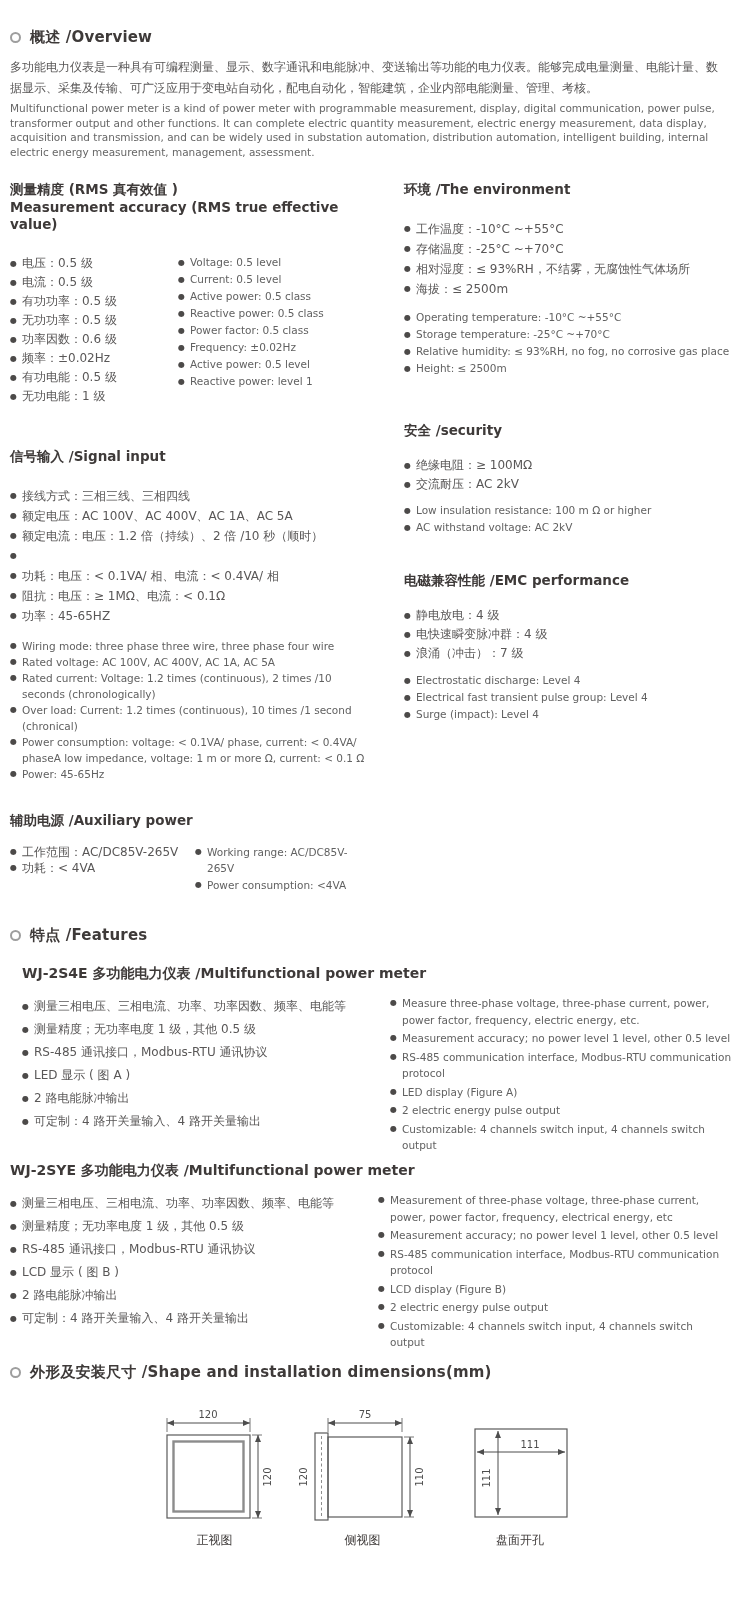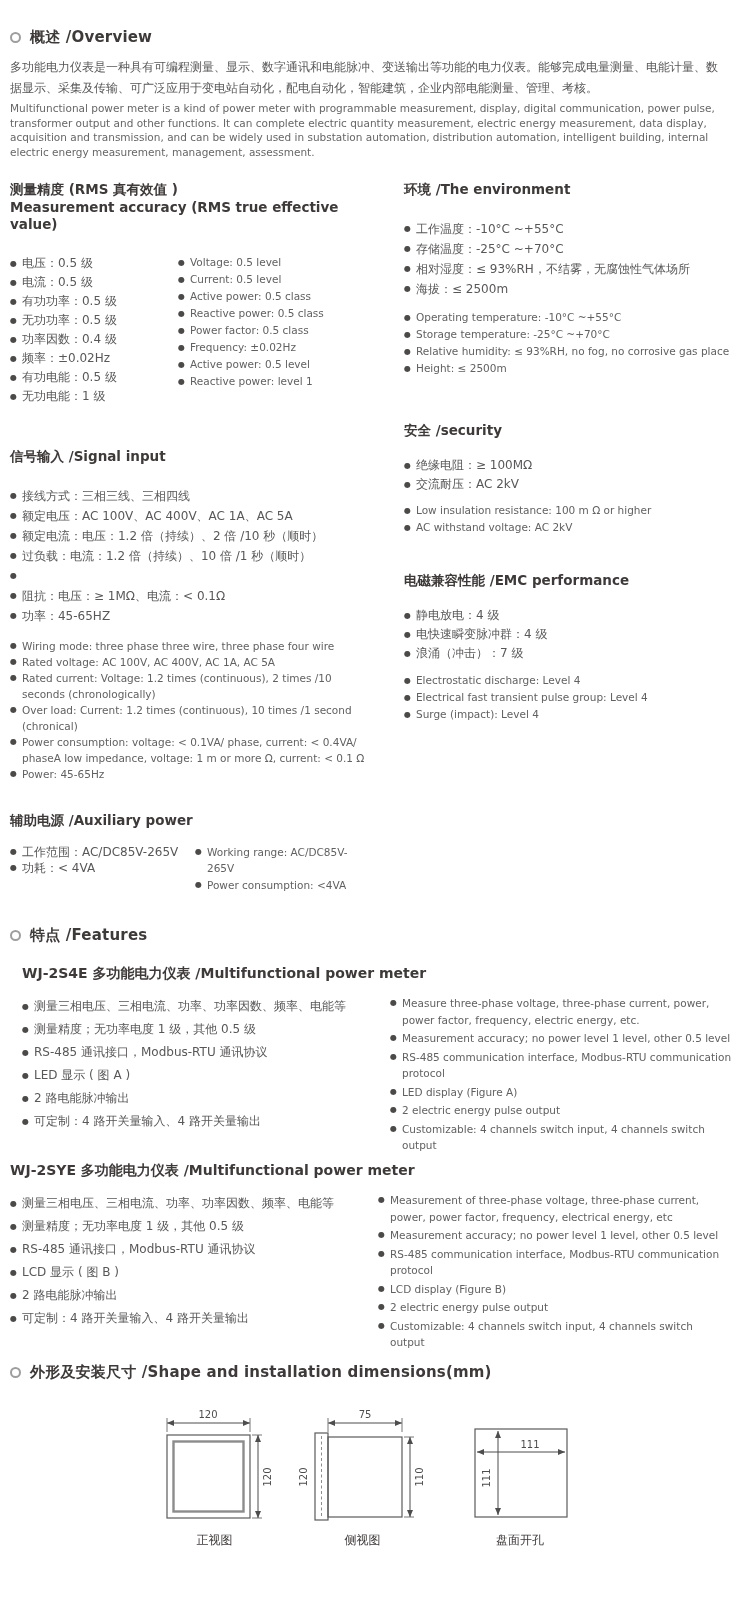--- a/index.html
+++ b/index.html
@@ -78,21 +78,21 @@
           <li>
             <span class="dot">●</span>
             <span class="t">有功功率：0.5 级</span>
           </li>
           <li>
             <span class="dot">●</span>
             <span class="t">无功功率：0.5 级</span>
           </li>
           <li>
             <span class="dot">●</span>
-            <span class="t">功率因数：0.4 级</span>
+            <span class="t">功率因数：0.6 级</span>
           </li>
           <li>
             <span class="dot">●</span>
             <span class="t">频率：±0.02Hz</span>
           </li>
           <li>
             <span class="dot">●</span>
             <span class="t">有功电能：0.5 级</span>
           </li>
           <li>
@@ -187,24 +187,24 @@
         <li>
           <span class="dot">●</span>
           <span class="t">额定电压：AC 100V、AC 400V、AC 1A、AC 5A</span>
         </li>
         <li>
           <span class="dot">●</span>
           <span class="t">额定电流：电压：1.2 倍（持续）、2 倍 /10 秒（顺时）</span>
         </li>
         <li>
           <span class="dot">●</span>
-          <span class="t">过负载：电流：1.2 倍（持续）、10 倍 /1 秒（顺时）</span>
-        </li>
-        <li>
-          <span class="dot">●</span>
+        </li>
+        <li>
+          <span class="dot">●</span>
+          <span class="t">功耗：电压：&lt; 0.1VA/ 相、电流：&lt; 0.4VA/ 相</span>
         </li>
         <li>
           <span class="dot">●</span>
           <span class="t">阻抗：电压：≥ 1MΩ、电流：&lt; 0.1Ω</span>
         </li>
         <li>
           <span class="dot">●</span>
           <span class="t">功率：45-65HZ</span>
         </li>
       </ul>

